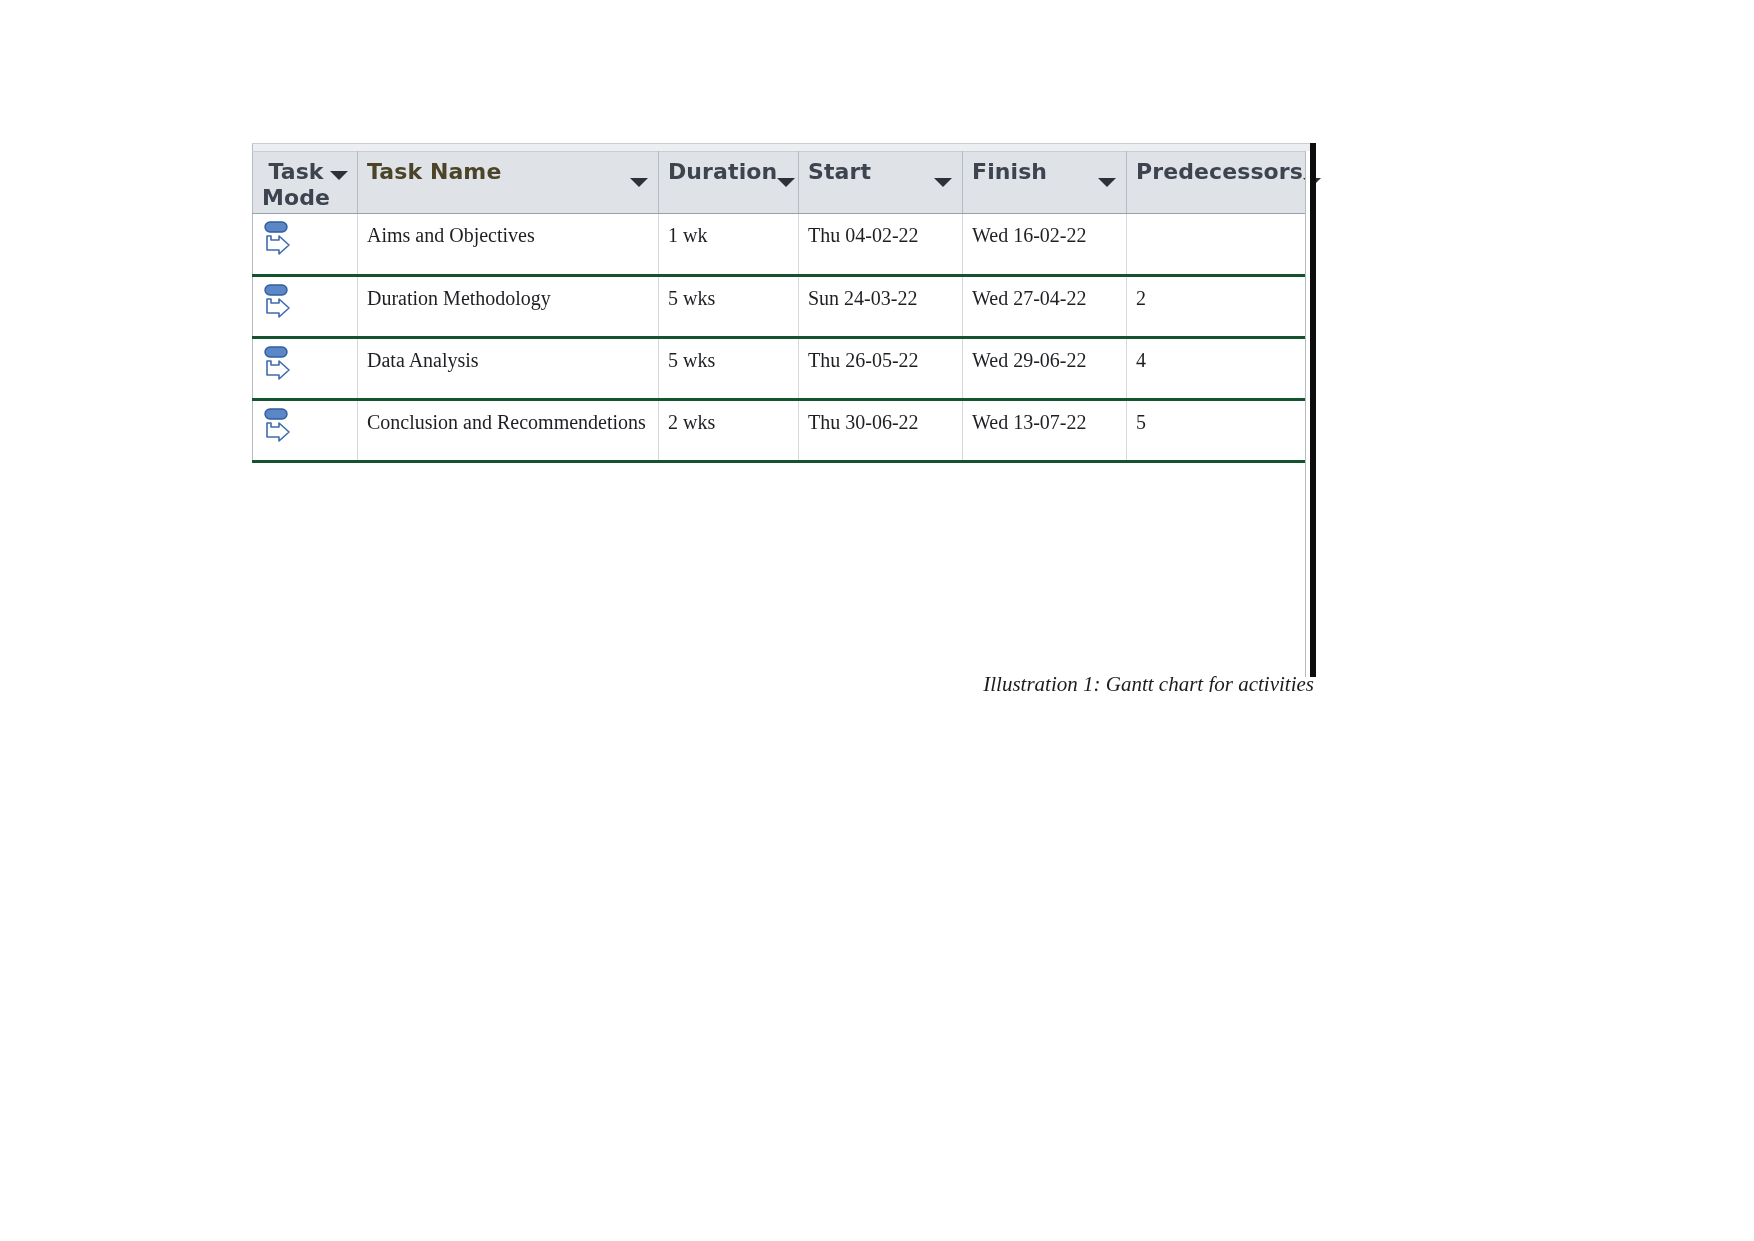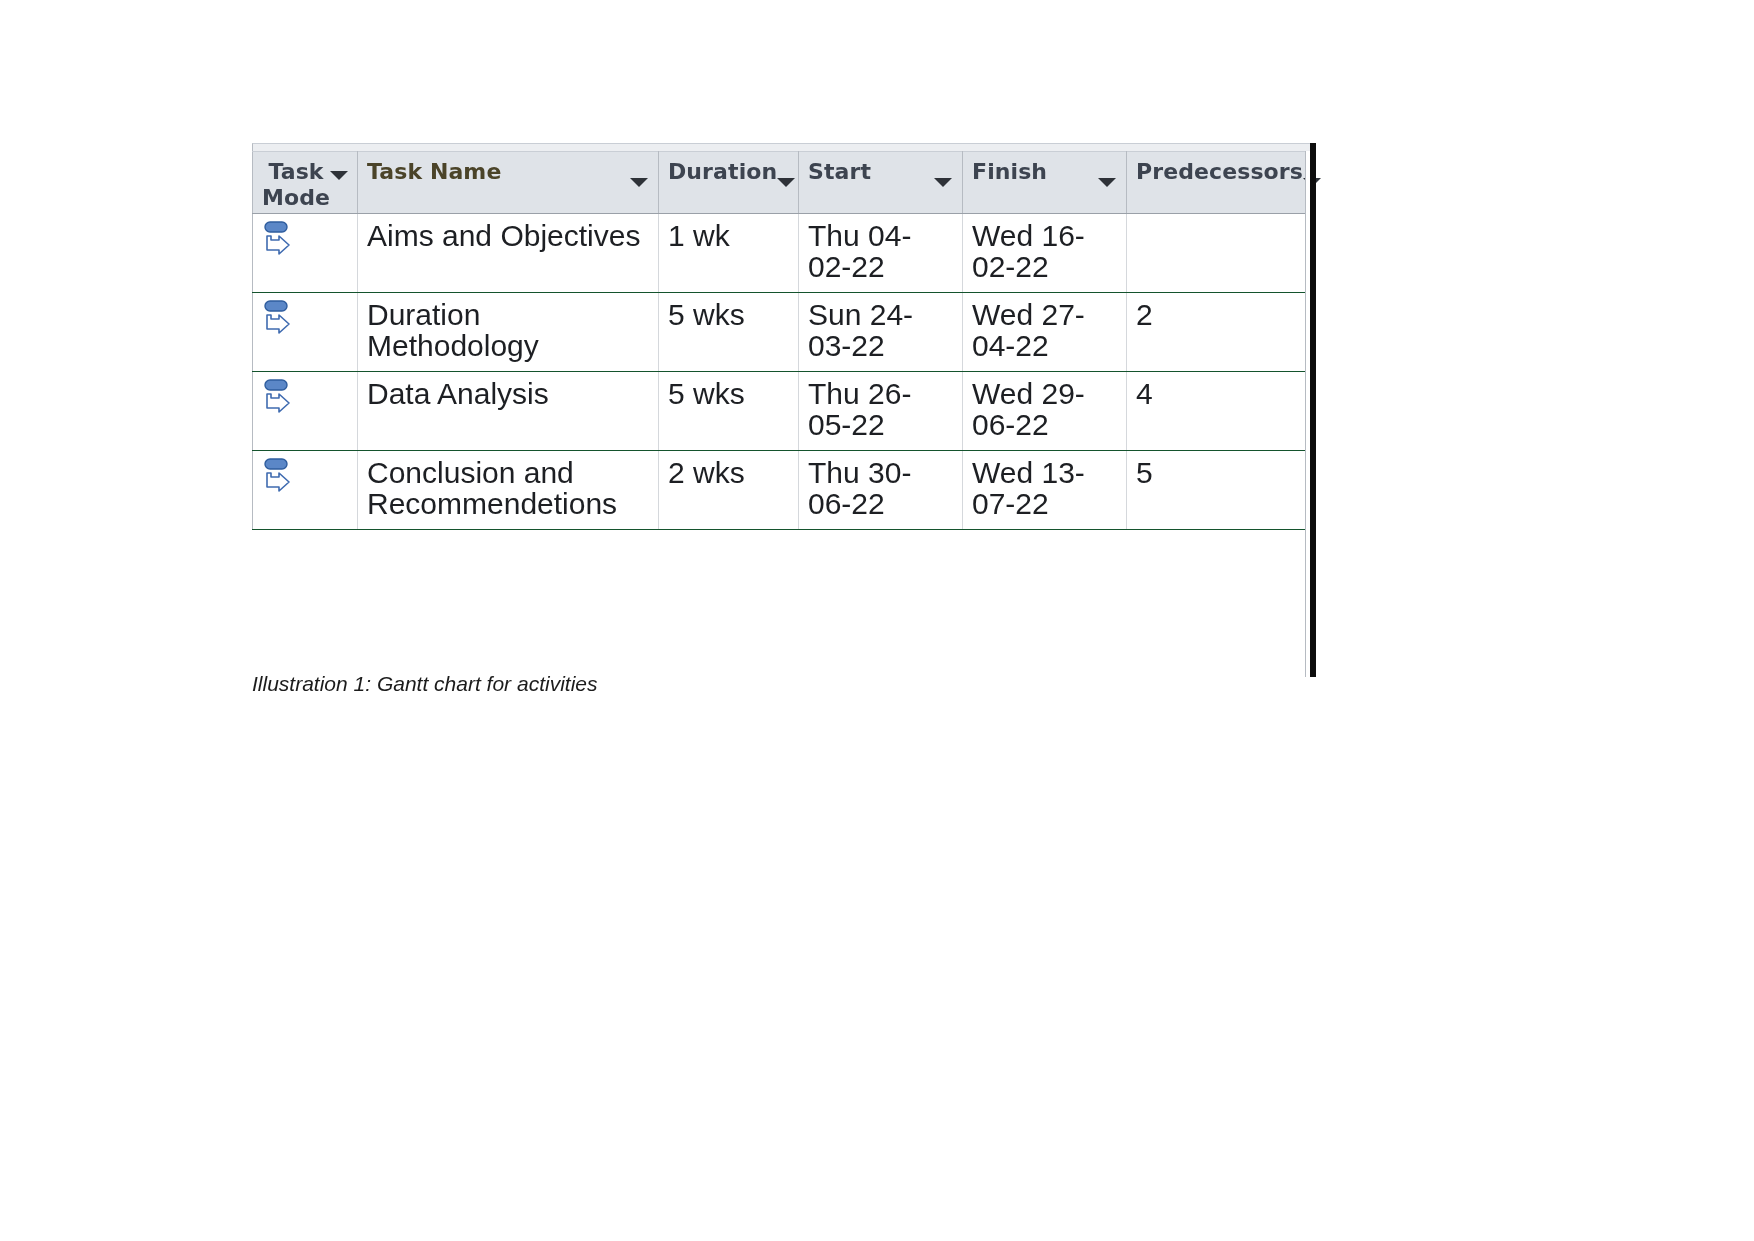--- a/index.html
+++ b/index.html
@@ -95,30 +95,30 @@
     border-top: 9px solid #2e3238;
     margin-top: 19px;
     margin-right: 4px;
     flex: 0 0 auto;
   }
   th.col-taskmode .filter-arrow { margin-top: 12px; }
 
   
   table.msp tbody td {
     border-right: 1px solid #d5d8dc;
-    border-bottom: 1px solid #14532d;
+    border-bottom: 3px solid #14532d;
     padding: 6px 9px 10px 9px;
     vertical-align: top;
-    font-size: 30px;
+    font-size: 20px;
     line-height: 31px;
     color: #1d1f23;
     background: #ffffff;
     box-sizing: border-box;
     height: 62px;
-    font-family: Liberation Sans, sans-serif;
+    font-family: Liberation Serif, serif;
   }
   table.msp tbody td:first-child {
     border-left: 1px solid #b6bbc2;
   }
   td.cell-taskmode {
     padding: 4px 0 0 10px;
     border-right: 1px solid #d5d8dc;
   }
   td.cell-taskname {
     padding-left: 33px;
@@ -152,22 +152,22 @@
     border-left: 1px solid #b6bbc2;
     box-sizing: border-box;
   }
 
   
   #caption {
     position: absolute;
     left: 252px;
     top: 672px;
     width: 1062px;
-    text-align: left;
-    font-family: Liberation Sans, sans-serif;
+    text-align: right;
+    font-family: Liberation Serif, serif;
     font-style: italic;
     font-size: 21px;
     color: #1c1c1c;
     white-space: nowrap;
     overflow: hidden;
     height: 20px;
   }
 </style>
 </head>
 <body>

